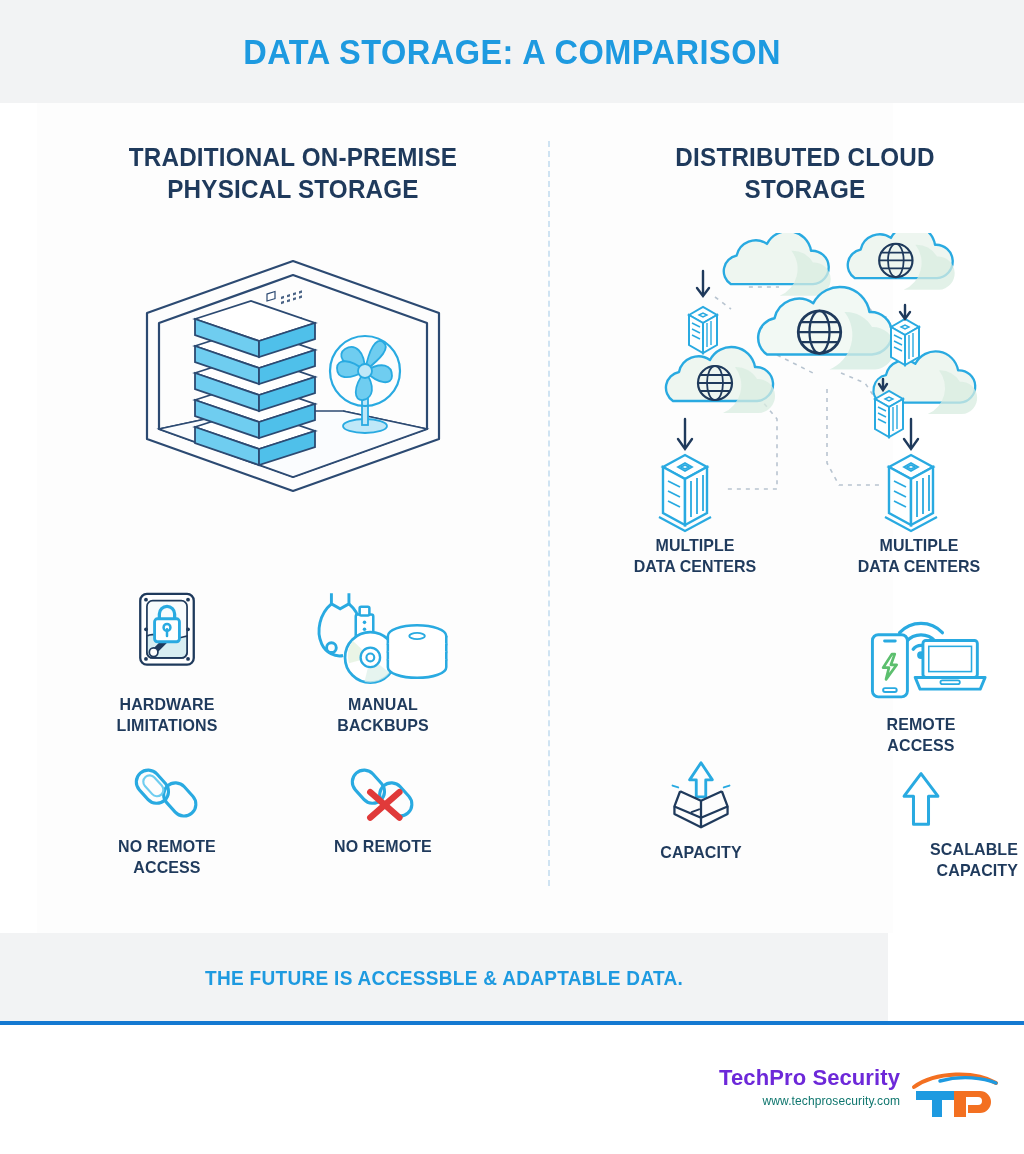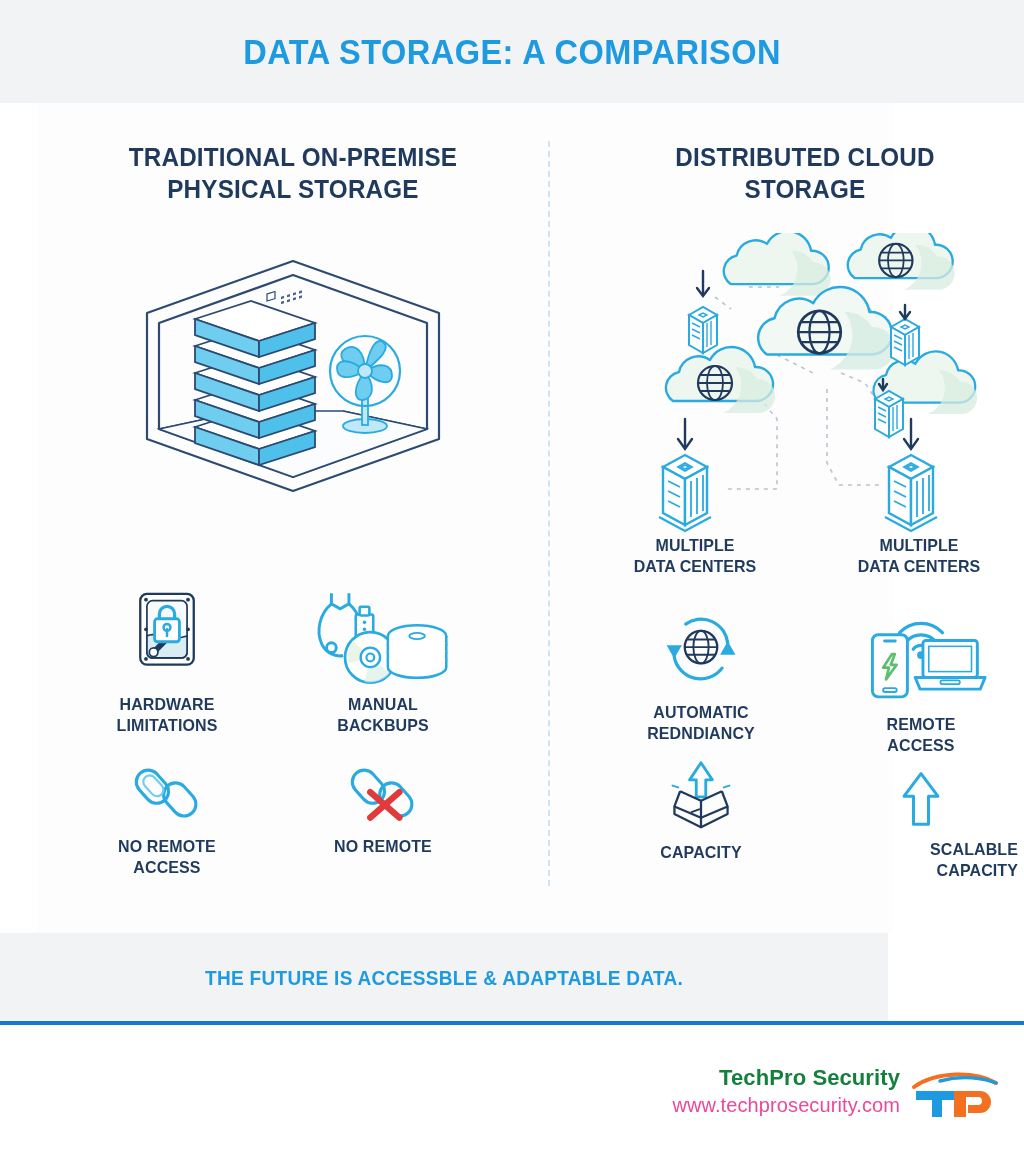--- a/index.html
+++ b/index.html
@@ -100,24 +100,24 @@
   }
 
   
   .footer{
     position:absolute;left:0;top:1025px;width:1024px;height:129px;background:#ffffff;
   }
   .brand-block{
     position:absolute;right:124px;top:40px;text-align:right;
   }
   .brand-name{
-    font-size:22px;font-weight:bold;color:#15803d;letter-spacing:.1px;
+    font-size:22px;font-weight:bold;color:#6d28d9;letter-spacing:.1px;
   }
   .brand-url{
-    margin-top:3px;font-size:20px;color:#ec4899;letter-spacing:.1px;
+    margin-top:3px;font-size:12px;color:#0f766e;letter-spacing:.1px;
   }
   .brand-logo{
     position:absolute;right:24px;top:44px;width:90px;height:52px;
   }
 </style>
 </head>
 <body>
 
 <div class="page">
 
@@ -492,43 +492,20 @@
 
       <div class="dc-label a">
         <div>MULTIPLE</div>
         <div>DATA CENTERS</div>
       </div>
       <div class="dc-label b">
         <div>MULTIPLE</div>
         <div>DATA CENTERS</div>
       </div>
 
-      <div class="icon-cell rc-1">
-        <div class="icon-art">
-          <svg viewBox="0 0 100 92" width="96" height="88">
-            <g fill="none" stroke="#29aae1" stroke-width="3.4" stroke-linecap="round">
-              <path d="M22 54 A28 28 0 0 0 72 66"></path>
-              <path d="M78 40 A28 28 0 0 0 34 20"></path>
-            </g>
-            <g fill="#29aae1">
-              <polygon points="22,56 14,42 30,42"></polygon>
-              <polygon points="78,38 86,52 70,52"></polygon>
-            </g>
-            <g transform="translate(50,44)">
-              <circle cx="0" cy="0" r="17" fill="none" stroke="#1f3a5c" stroke-width="2.4"></circle>
-              <ellipse cx="0" cy="0" rx="8" ry="17" fill="none" stroke="#1f3a5c" stroke-width="2"></ellipse>
-              <path d="M-17 0 H17 M-15 -8 H15 M-15 8 H15" stroke="#1f3a5c" stroke-width="2" fill="none"></path>
-            </g>
-          </svg>
-        </div>
-        <div class="icon-cap">
-          <div>AUTOMATIC</div>
-          <div>REDNDIANCY</div>
-        </div>
-      </div>
 
       <div class="icon-cell rc-2">
         <div class="icon-art">
           <svg viewBox="0 0 140 96" width="136" height="94">
 
             <g fill="none" stroke="#29aae1" stroke-width="3.4" stroke-linecap="round">
               <path d="M48 22 A30 30 0 0 1 92 22"></path>
               <path d="M55 31 A20 20 0 0 1 85 31"></path>
               <path d="M62 39 A10 10 0 0 1 78 39"></path>
             </g>

